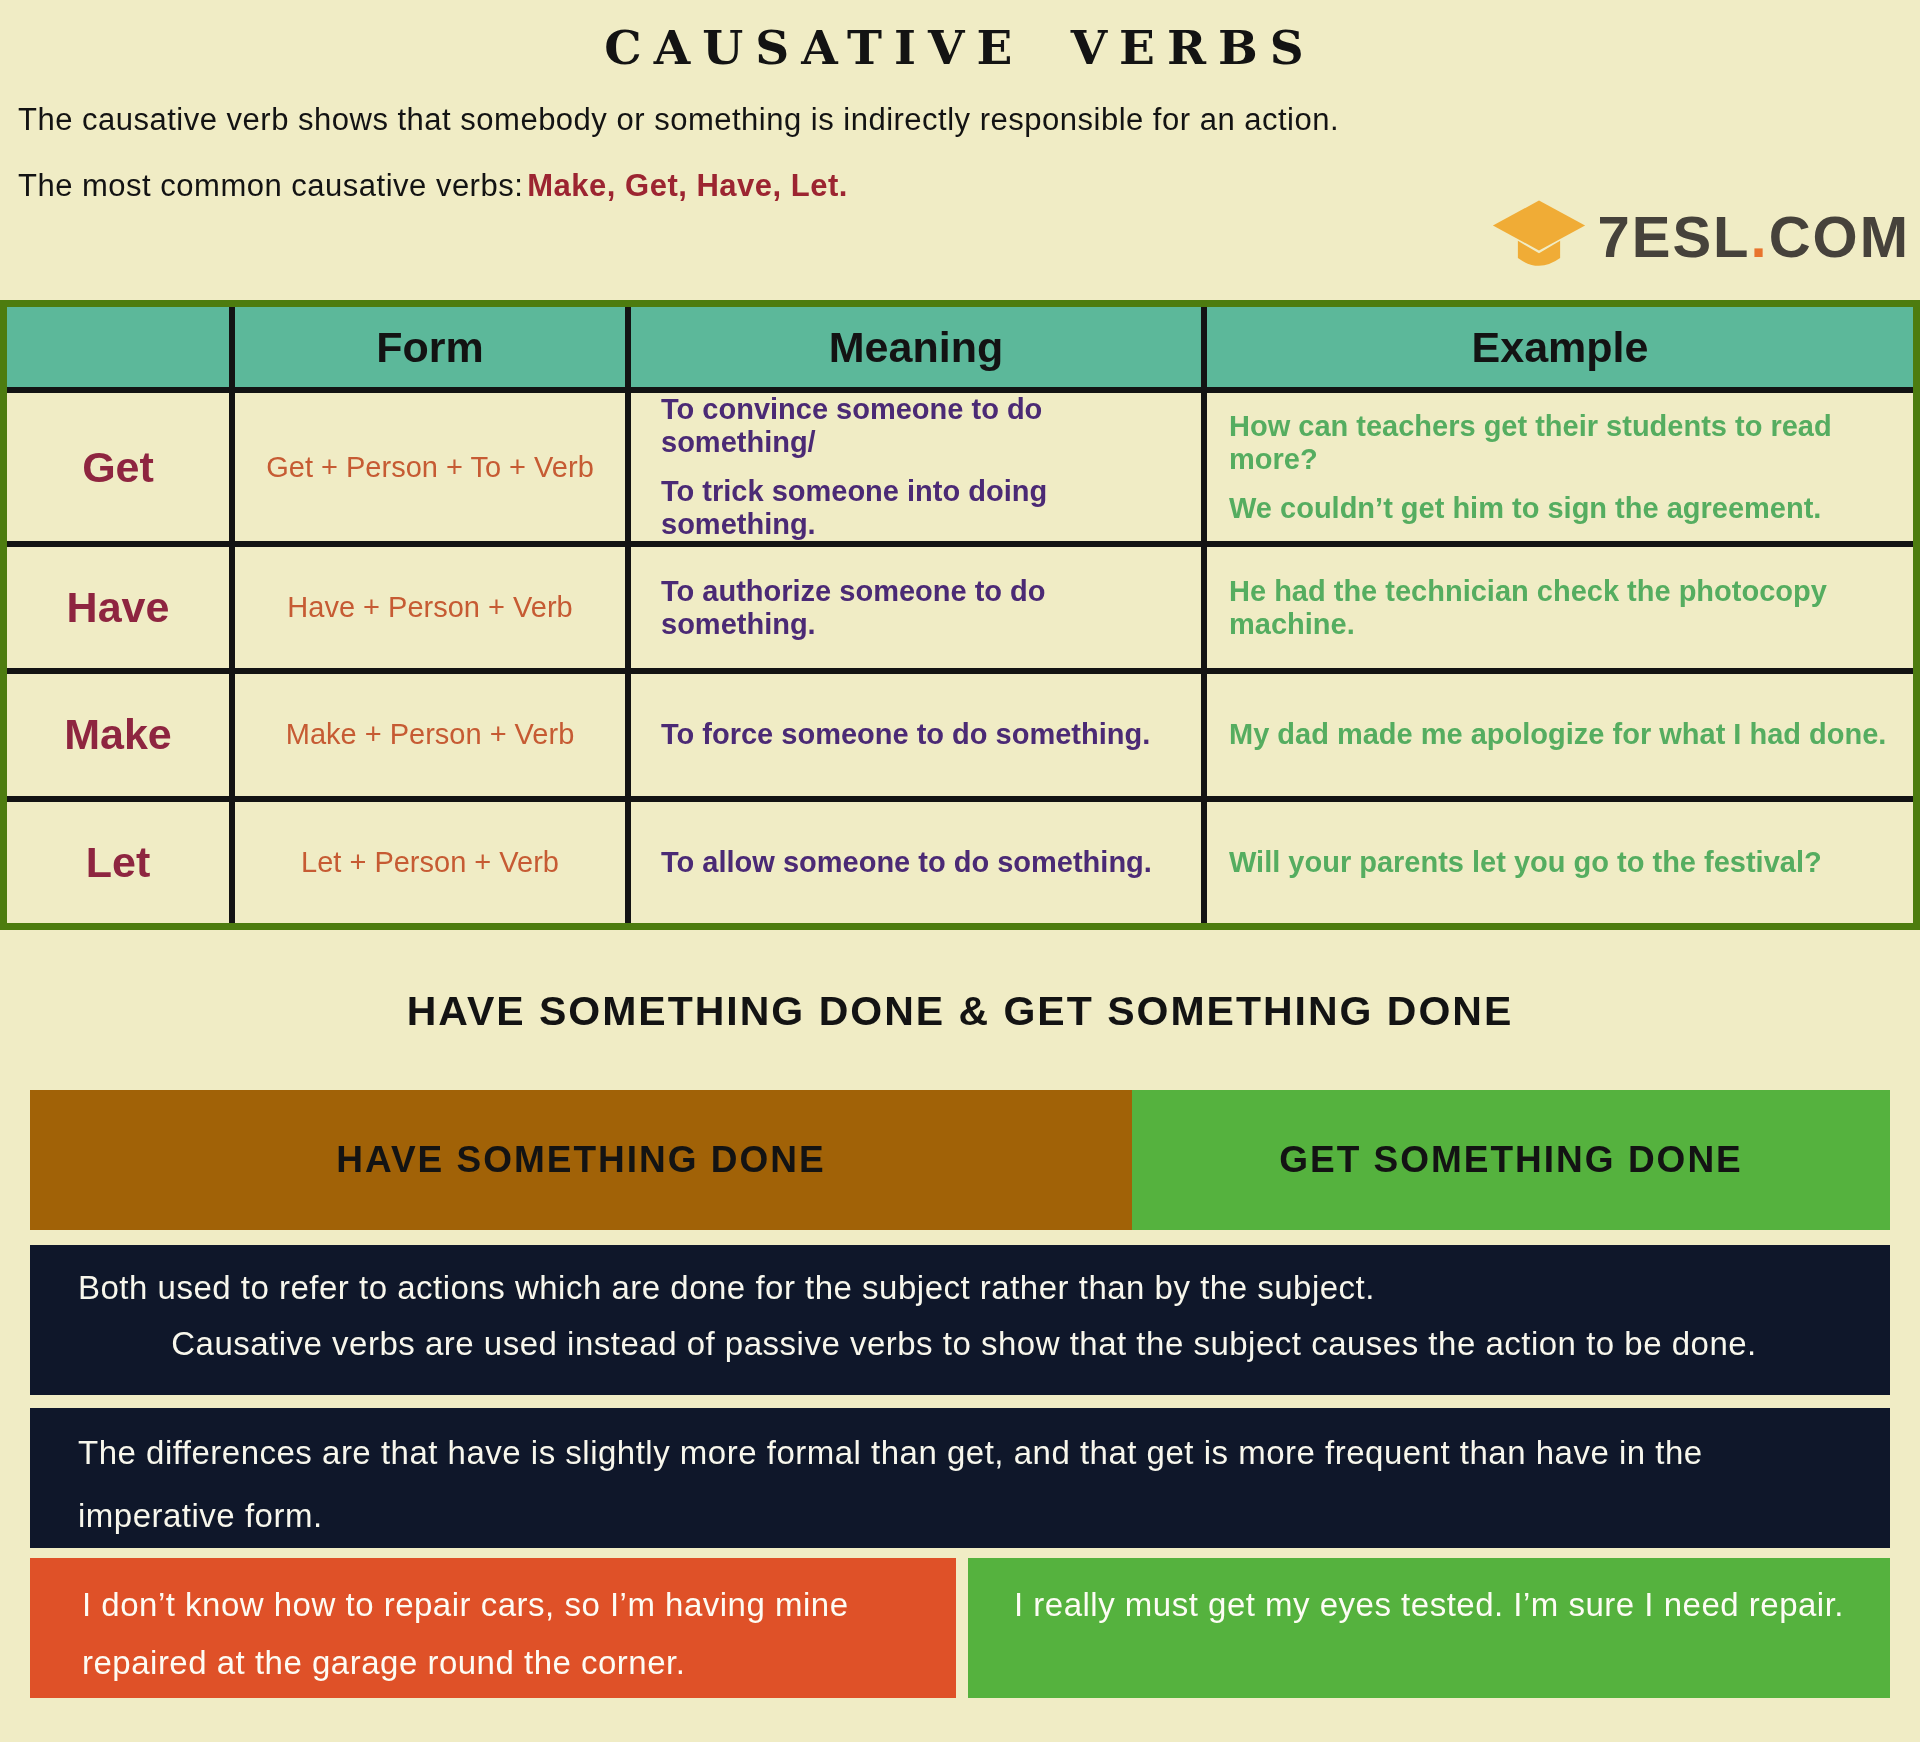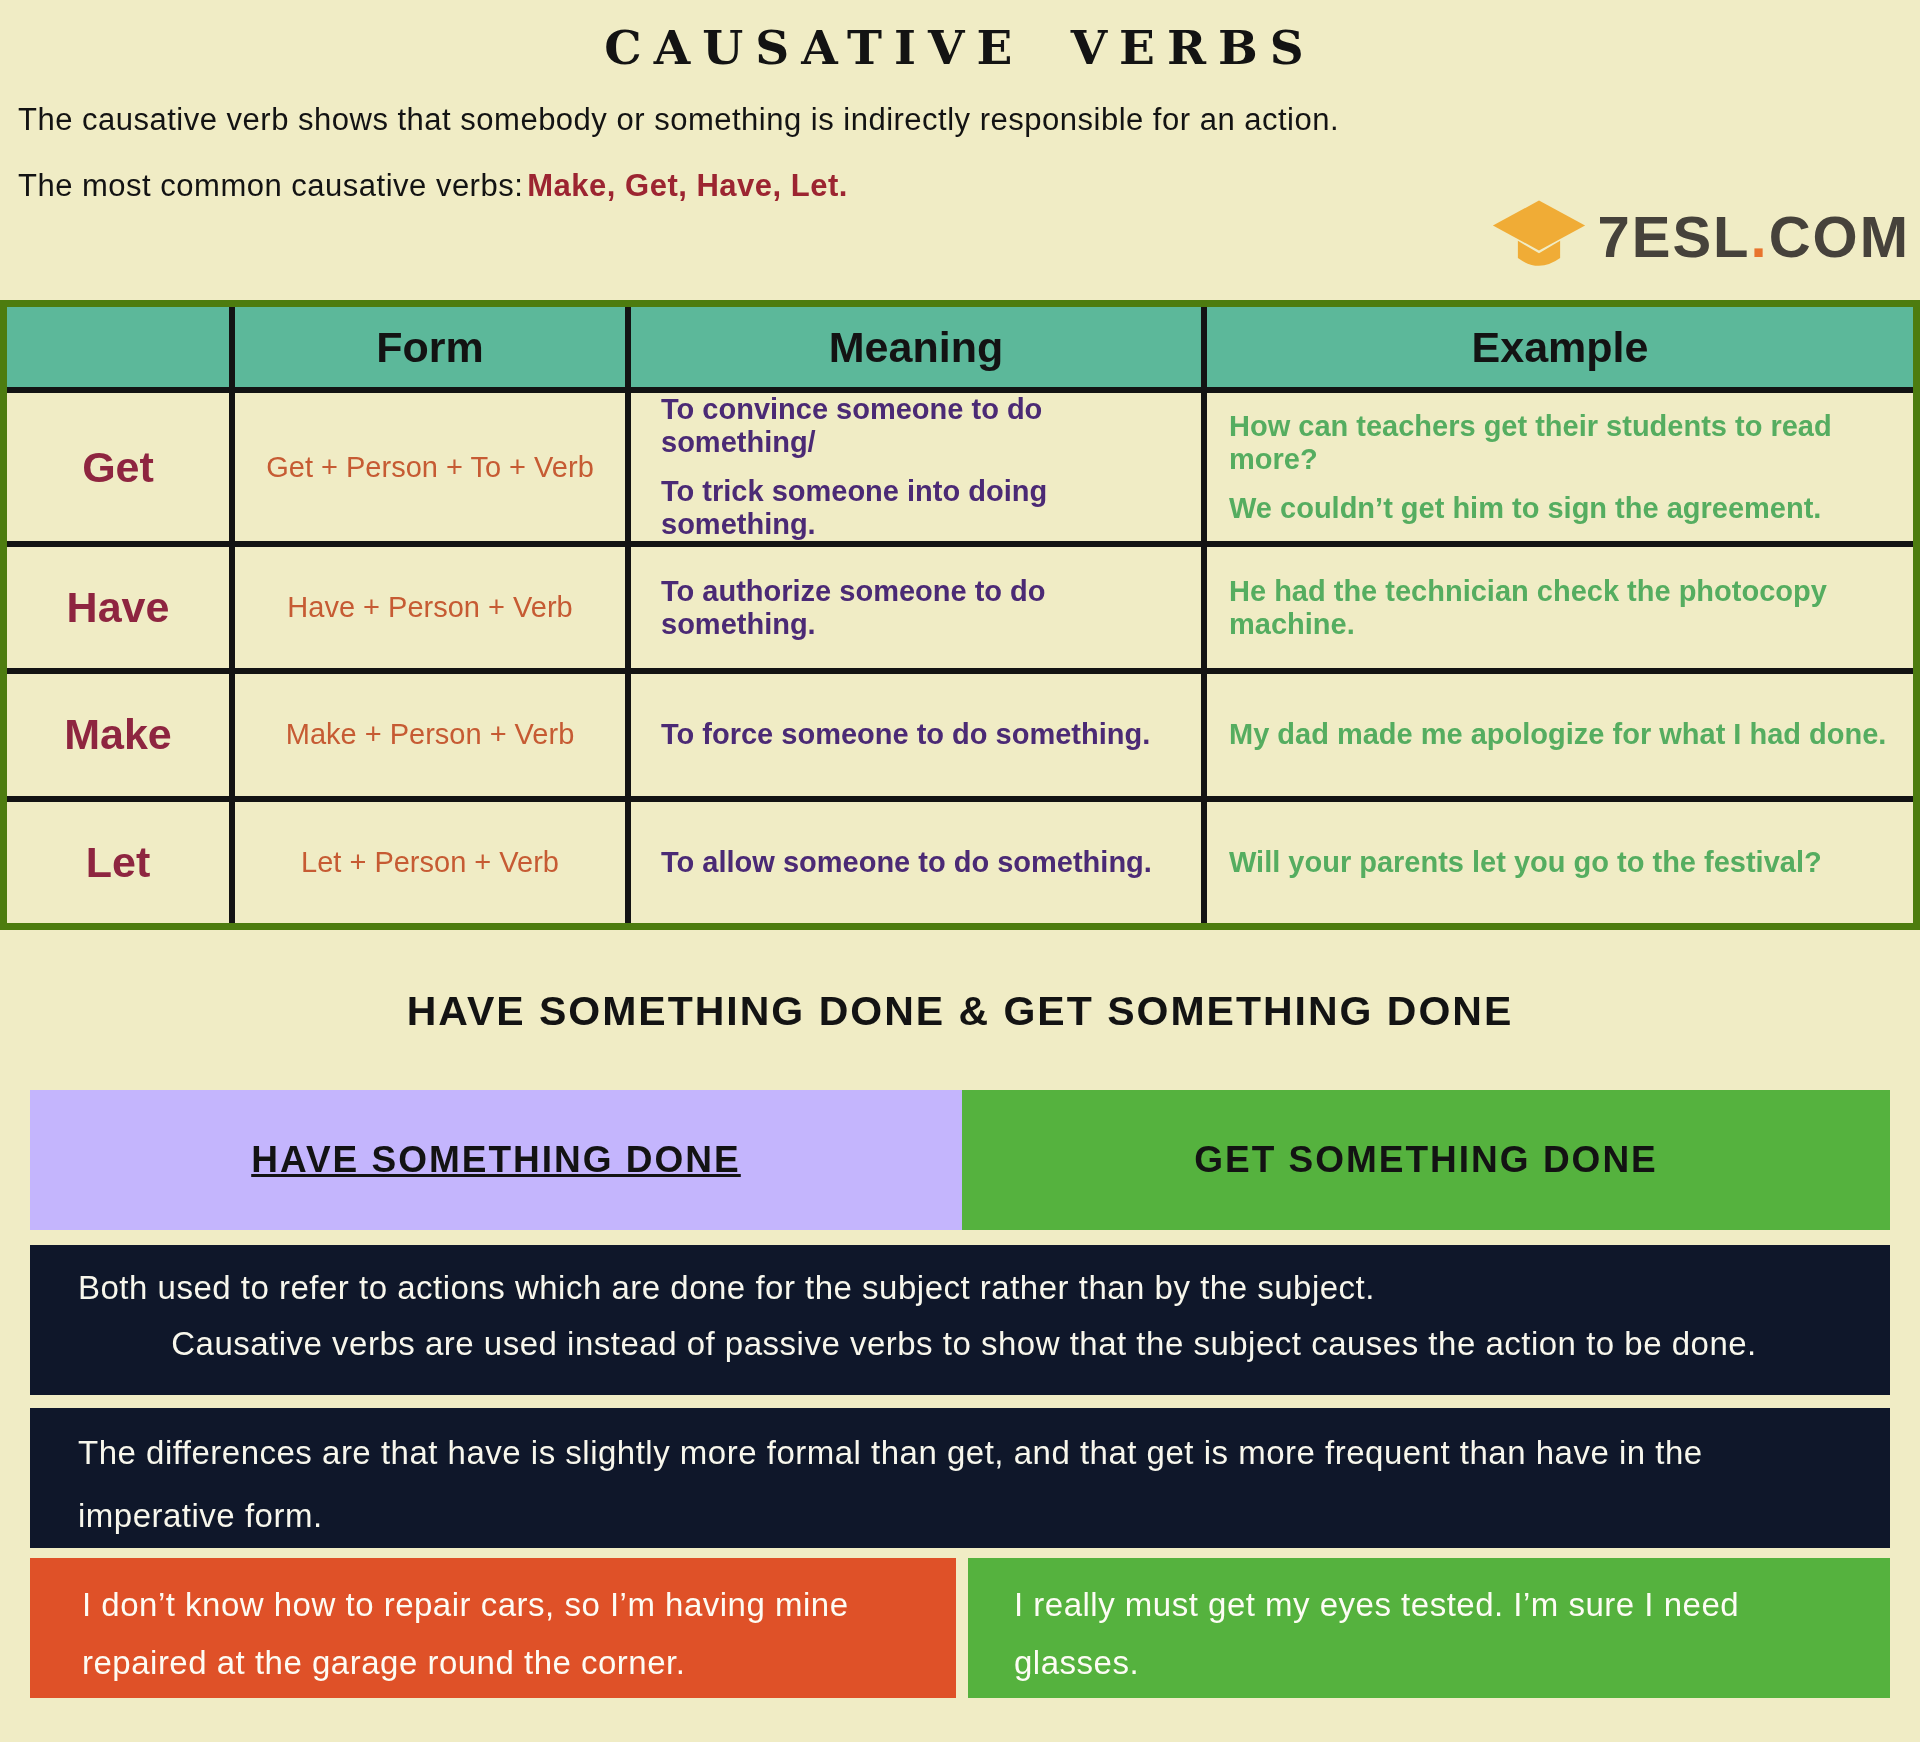--- a/index.html
+++ b/index.html
@@ -65,21 +65,21 @@
     letter-spacing:2px; color:#131313;
   }
   .bars {
     position:absolute; top:1090px; left:30px; width:1860px; height:140px;
     display:flex;
   }
   .bar {
     display:flex; align-items:center; justify-content:center;
     font-size:37px; font-weight:bold; letter-spacing:2px; color:#131313;
   }
-  .bar.have { background:#c4b5fd; width:932px;text-decoration:underline; }
+  .bar.have { background:#a16207; width:1102px; }
   .bar.get  { background:#55b23e; flex:1; }
   .tealbox {
     position:absolute; left:30px; width:1860px;
     background:#0f172a; color:#f8f7ec;
     box-sizing:border-box; padding:24px 40px 0 48px;
     font-size:33px; letter-spacing:.5px;
   }
   .tealbox.shared { top:1245px; height:150px; }
   .tealbox.diff   { top:1408px; height:140px; padding-top:14px; }
   .tealbox .ln + .ln { margin-top:18px;text-align:center; }
@@ -170,16 +170,16 @@
     <div class="ln">Both used to refer to actions which are done for the subject rather than by the subject.</div>
     <div class="ln">Causative verbs are used instead of passive verbs to show that the subject causes the action to be done.</div>
   </div>
 
   <div class="tealbox diff">
     <div class="ln" style="line-height:1.9;">The differences are that have is slightly more formal than get, and that get is more frequent than have in the imperative form.</div>
   </div>
 
   <div class="examples-row">
     <div class="exbox have">I don’t know how to repair cars, so I’m having mine repaired at the garage round the corner.</div>
-    <div class="exbox get">I really must get my eyes tested. I’m sure I need glasses.</div>
+    <div class="exbox get">I really must get my eyes tested. I’m sure I need repair.</div>
   </div>
 
 </div>
 
 </body></html>

